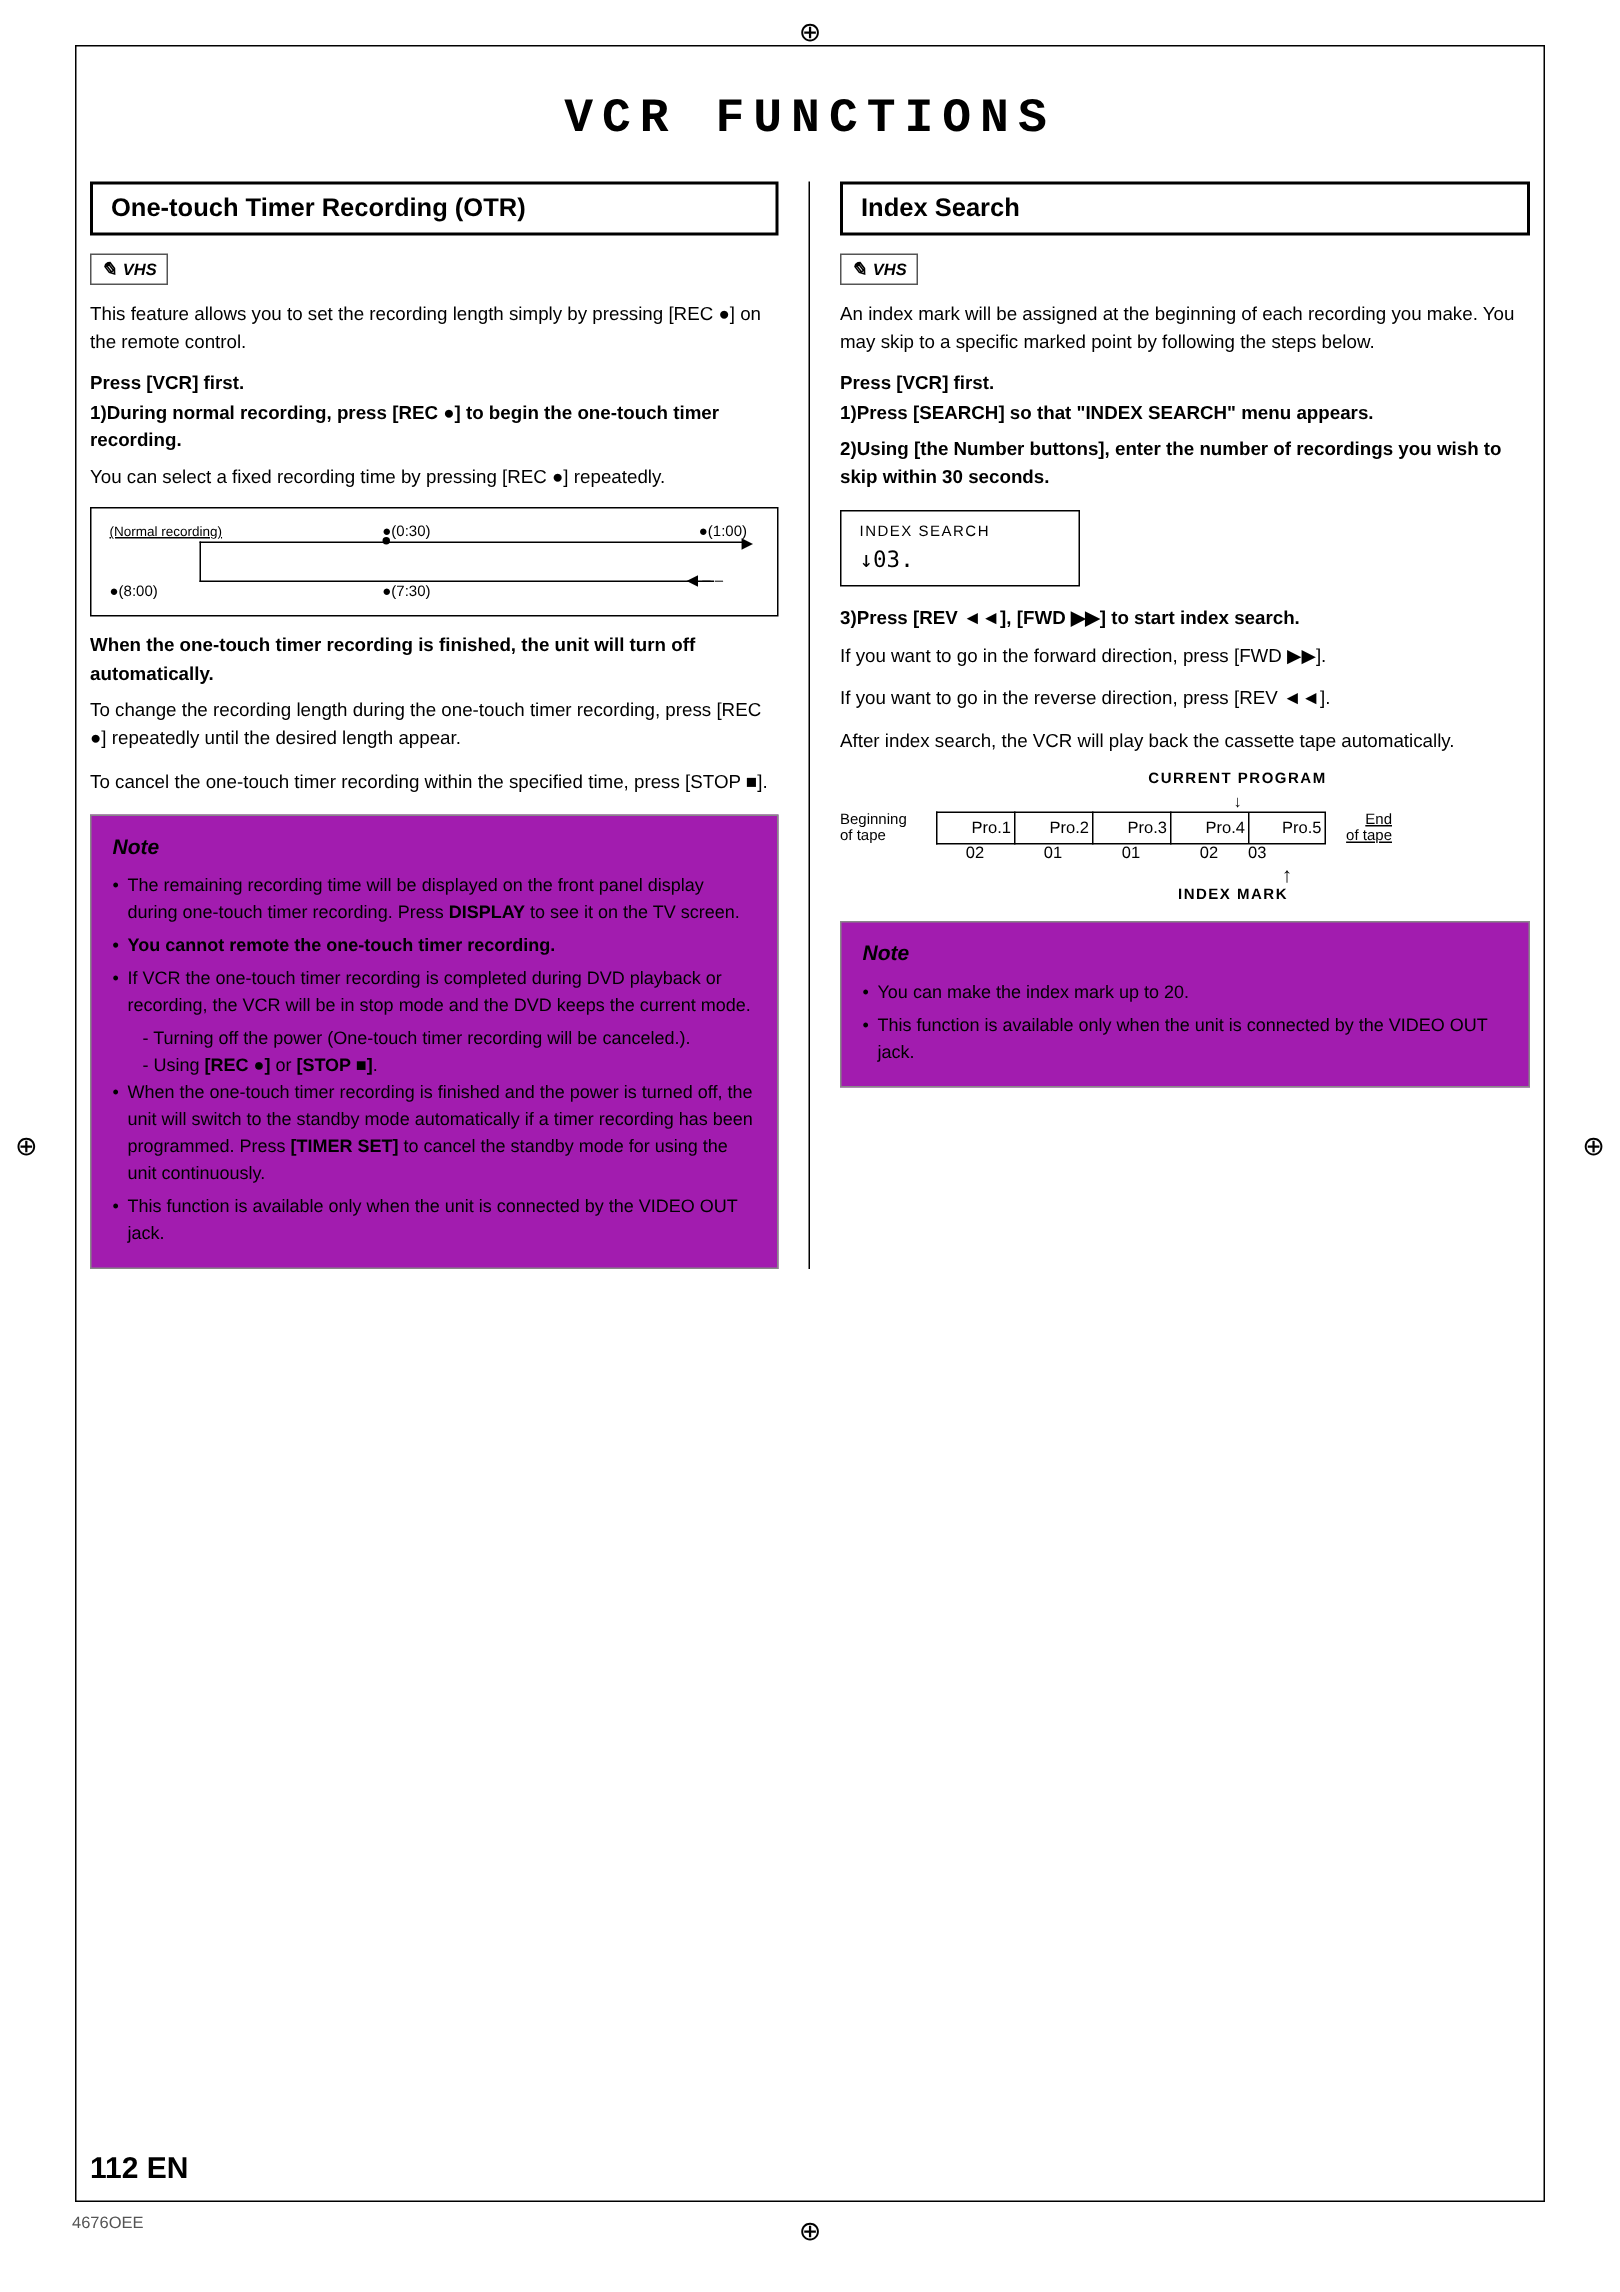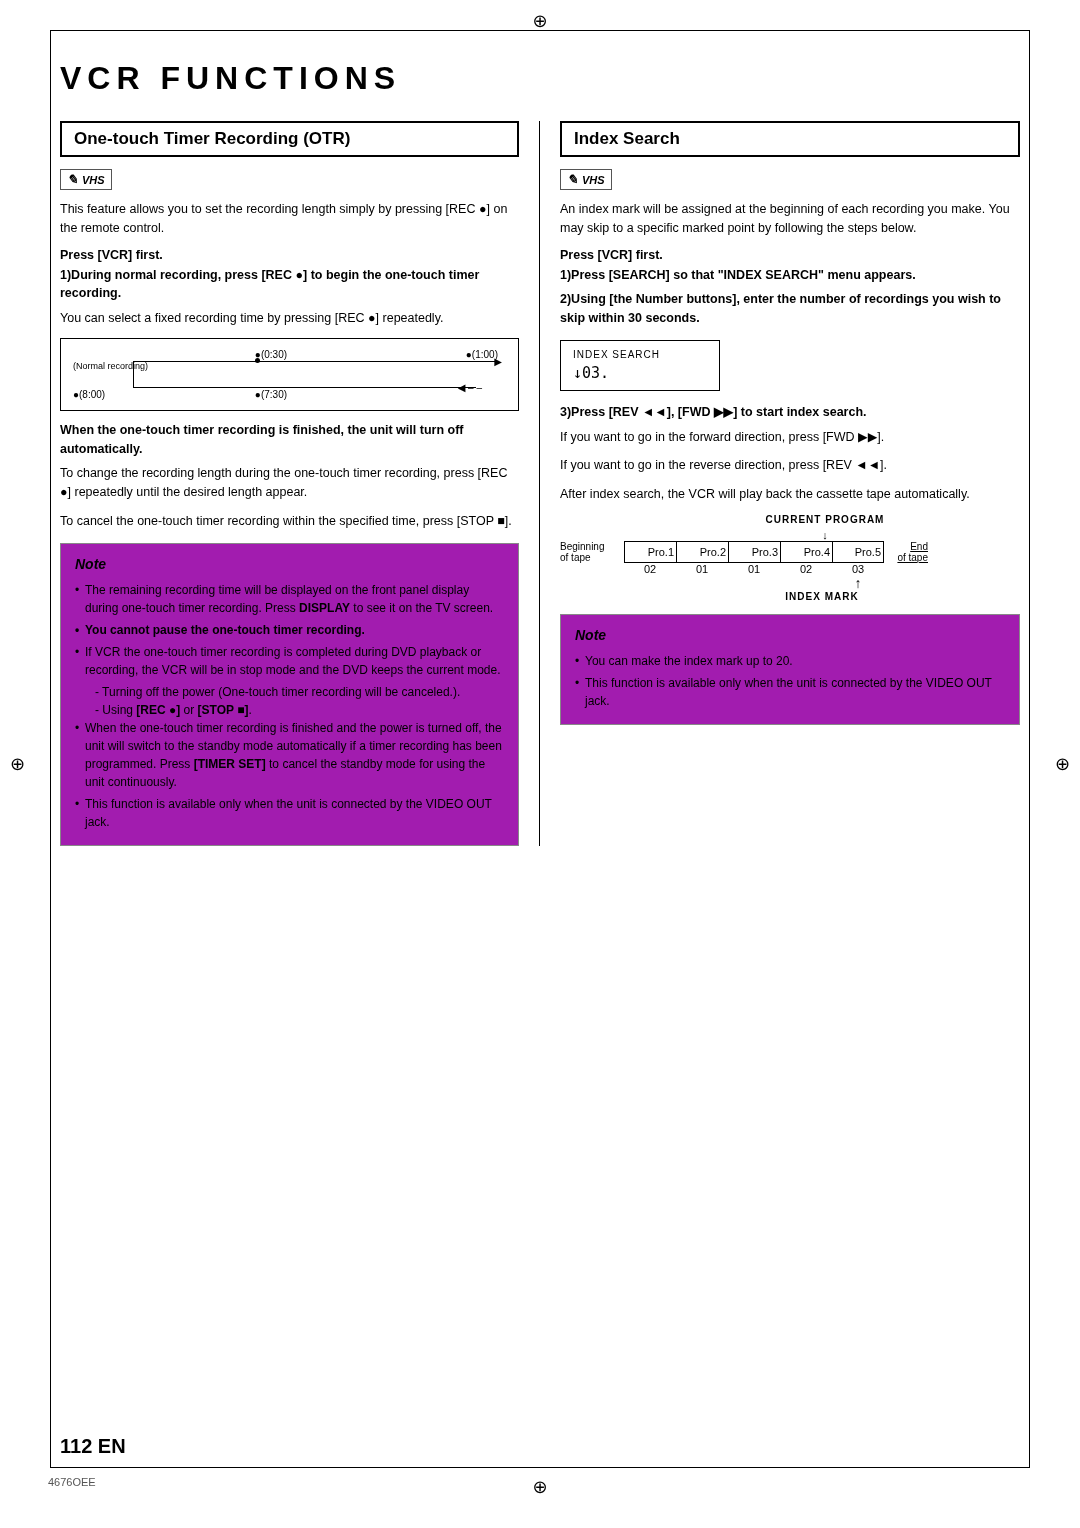--- a/index.html
+++ b/index.html
@@ -30,26 +30,27 @@
       font-size: 18px;
       color: #000;
     }
     .reg-top-center { top: 10px; left: 50%; transform: translateX(-50%); }
     .reg-bottom-center { bottom: 30px; left: 50%; transform: translateX(-50%); }
     .reg-left-mid { top: 50%; left: 10px; transform: translateY(-50%); }
     .reg-right-mid { top: 50%; right: 10px; transform: translateY(-50%); }
 
     
     .page-title {
-      text-align: left;
+      text-align: center;
       font-size: 32px;
       font-weight: bold;
       letter-spacing: 6px;
       margin-bottom: 24px;
       margin-top: 20px;
+      font-family: Liberation Mono, monospace;
     }
 
     
     .two-col {
       display: flex;
       gap: 0;
       width: 100%;
     }
     .col-left {
       width: 50%;
@@ -243,21 +244,21 @@
           <div style="position:absolute;top:14px;left:60px;right:10px;height:1px;background:#000;"></div>
 
           <div style="position:absolute;top:9px;right:4px;font-size:10px;">▶</div>
 
           <div style="position:absolute;top:2px;left:42%;font-size:10px;">●(0:30)</div>
 
           <div style="position:absolute;top:2px;right:8px;font-size:10px;">●(1:00)</div>
 
           <div style="position:absolute;top:11px;left:42%;width:5px;height:5px;background:#000;border-radius:50%;"></div>
 
-          <div style="position:absolute;top:14px;left:0px;font-size:9px;">(Normal recording)</div>
+          <div style="position:absolute;top:2px;left:0px;font-size:9px;text-decoration:underline;">(Normal recording)</div>
 
           <div style="position:absolute;left:60px;top:14px;bottom:14px;width:1px;background:#000;"></div>
 
           <div style="position:absolute;bottom:14px;left:60px;right:30px;height:1px;background:#000;"></div>
 
           <div style="position:absolute;bottom:9px;right:24px;font-size:10px;">◀ – –</div>
 
           <div style="position:absolute;bottom:2px;left:0px;font-size:10px;">●(8:00)</div>
 
           <div style="position:absolute;bottom:2px;left:42%;font-size:10px;">●(7:30)</div>
@@ -265,21 +266,21 @@
       </div>
 
       <div class="step-item"><strong>When the one-touch timer recording is finished, the unit will turn off automatically.</strong></div>
       <div class="body-text">To change the recording length during the one-touch timer recording, press [REC ●] repeatedly until the desired length appear.</div>
       <div class="body-text">To cancel the one-touch timer recording within the specified time, press [STOP ■].</div>
 
       
       <div class="note-box">
         <div class="note-title">Note</div>
         <div class="note-item">The remaining recording time will be displayed on the front panel display during one-touch timer recording. Press <strong>DISPLAY</strong> to see it on the TV screen.</div>
-        <div class="note-item bold-item">You cannot pause the one-touch timer recording.</div>
+        <div class="note-item bold-item">You cannot remote the one-touch timer recording.</div>
         <div class="note-item">If VCR the one-touch timer recording is completed during DVD playback or recording, the VCR will be in stop mode and the DVD keeps the current mode.</div>
         <div style="padding-left:20px;font-size:12px;line-height:1.5;">- Turning off the power (One-touch timer recording will be canceled.).</div>
         <div style="padding-left:20px;font-size:12px;line-height:1.5;">- Using <strong>[REC ●]</strong> or <strong>[STOP ■]</strong>.</div>
         <div class="note-item">When the one-touch timer recording is finished and the power is turned off, the unit will switch to the standby mode automatically if a timer recording has been programmed. Press <strong>[TIMER SET]</strong> to cancel the standby mode for using the unit continuously.</div>
         <div class="note-item">This function is available only when the unit is connected by the VIDEO OUT jack.</div>
       </div>
     </div>
 
     <div class="col-right">
       <div class="section-header">Index Search</div>
@@ -328,21 +329,21 @@
             <span>End</span>
             <span>of tape</span>
           </div>
         </div>
 
         <div style="display:flex;margin-left:64px;">
           <div style="min-width:52px;text-align:center;font-size:11px;">02</div>
           <div style="min-width:52px;text-align:center;font-size:11px;">01</div>
           <div style="min-width:52px;text-align:center;font-size:11px;">01</div>
           <div style="min-width:52px;text-align:center;font-size:11px;">02</div>
-          <div style="min-width:52px;text-align:center;font-size:11px;">03</div>
+          <div style="min-width:52px;text-align:left;font-size:11px;">03</div>
         </div>
 
         <div style="display:flex;margin-left:64px;">
           <div style="min-width:52px;"></div>
           <div style="min-width:52px;"></div>
           <div style="min-width:52px;"></div>
           <div style="min-width:52px;"></div>
           <div style="min-width:52px;text-align:center;font-size:14px;">↑</div>
         </div>
         <div style="text-align:center;font-size:10px;font-weight:bold;letter-spacing:1px;margin-left:64px;">INDEX MARK</div>

